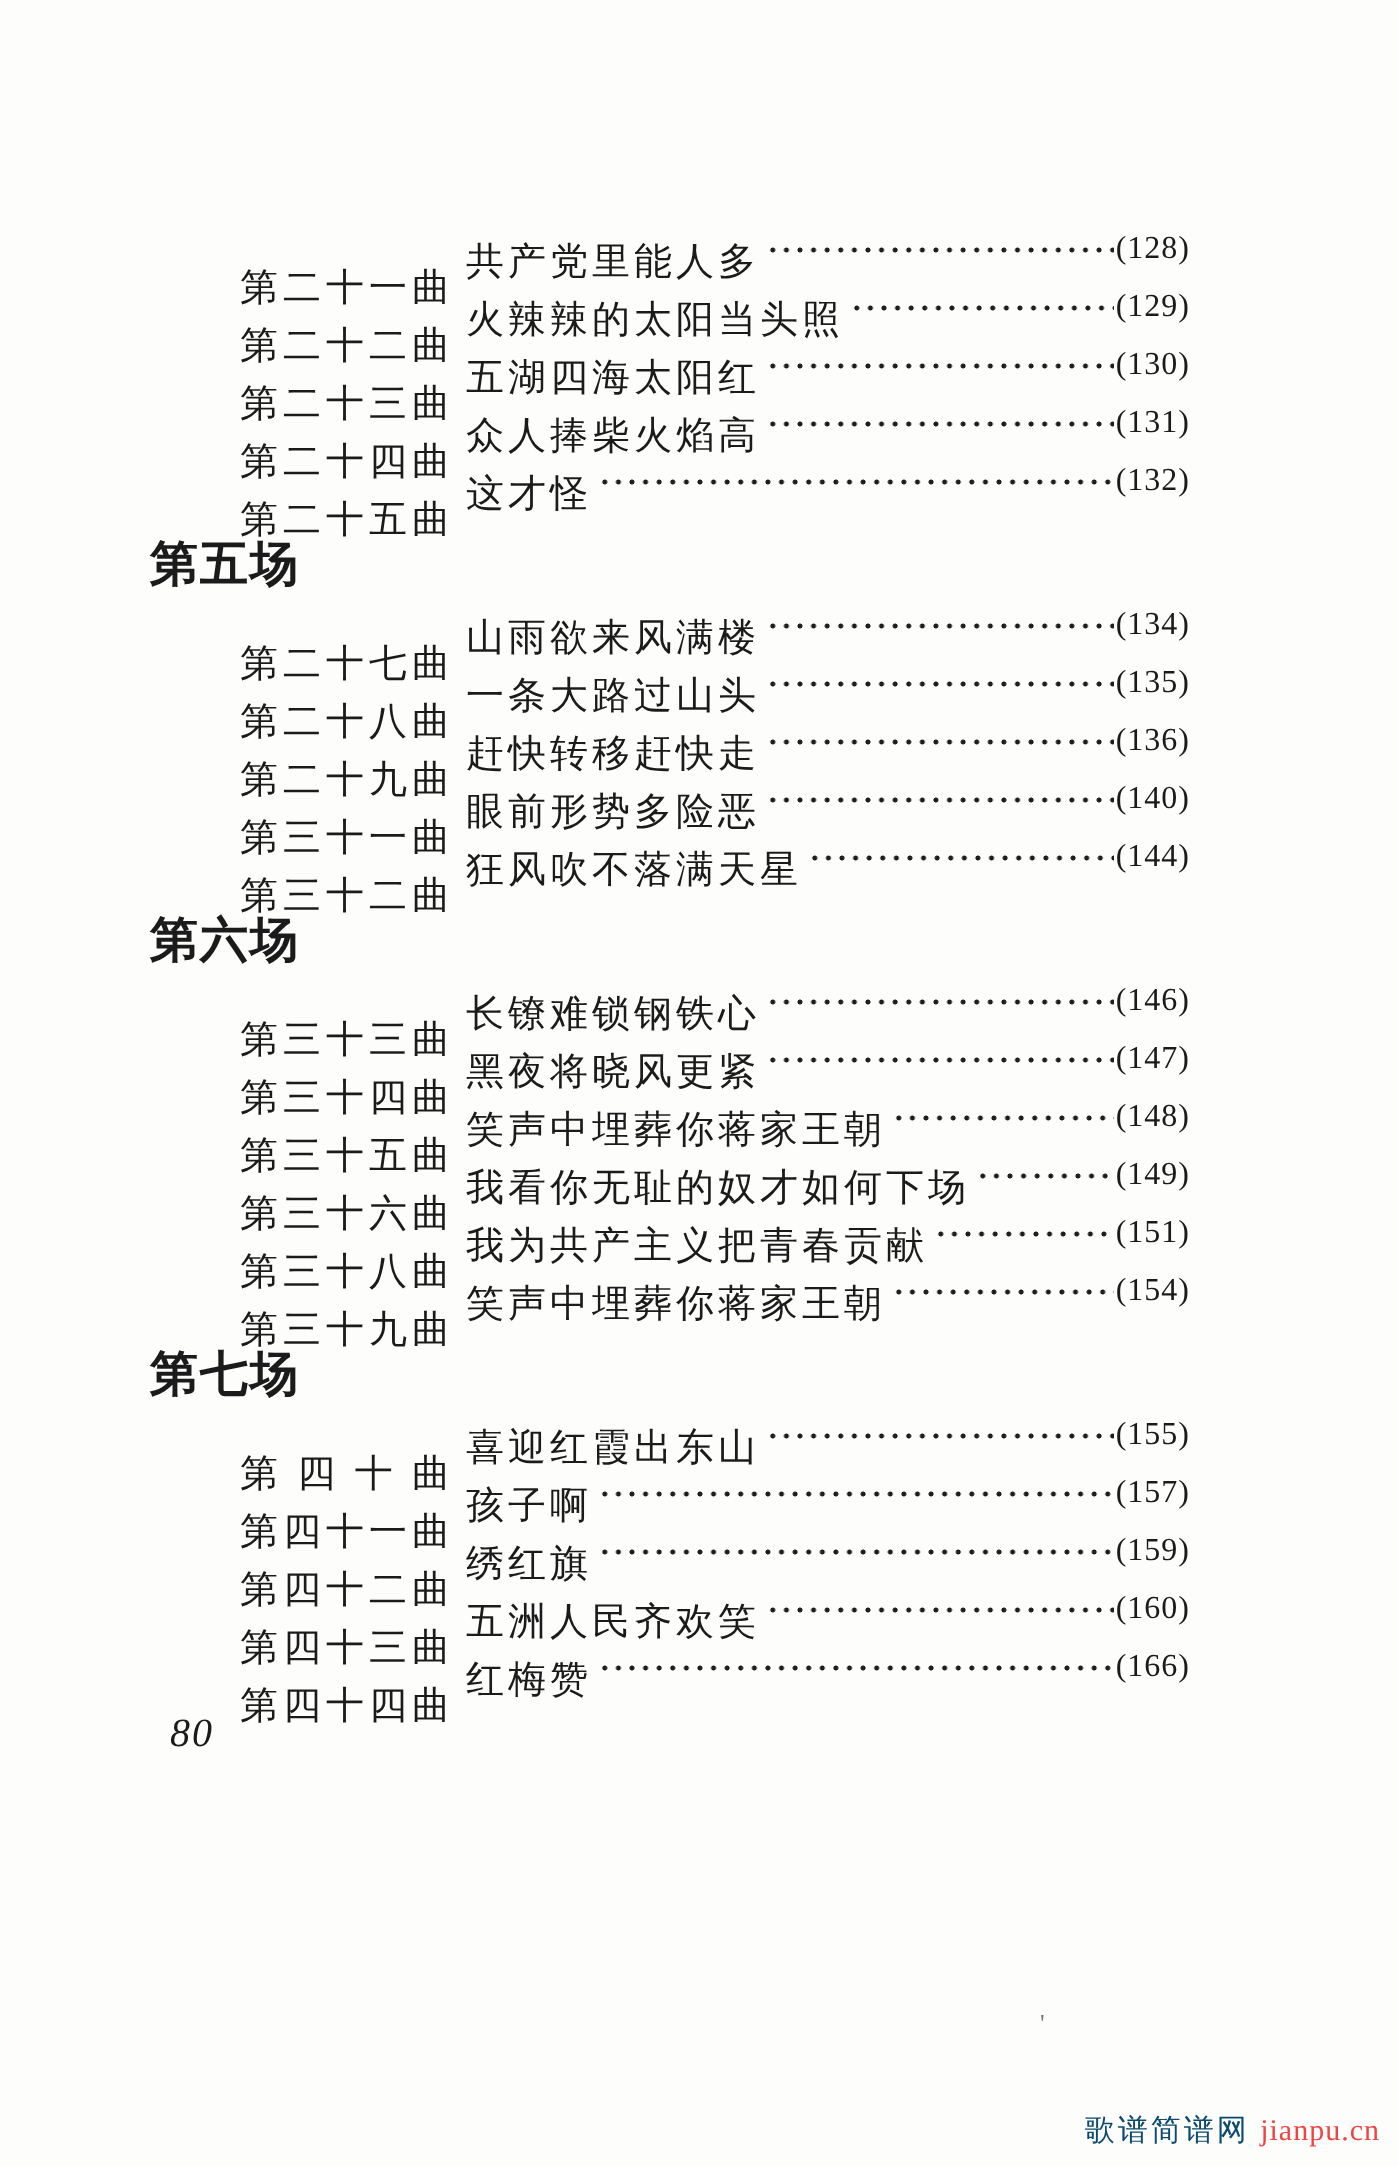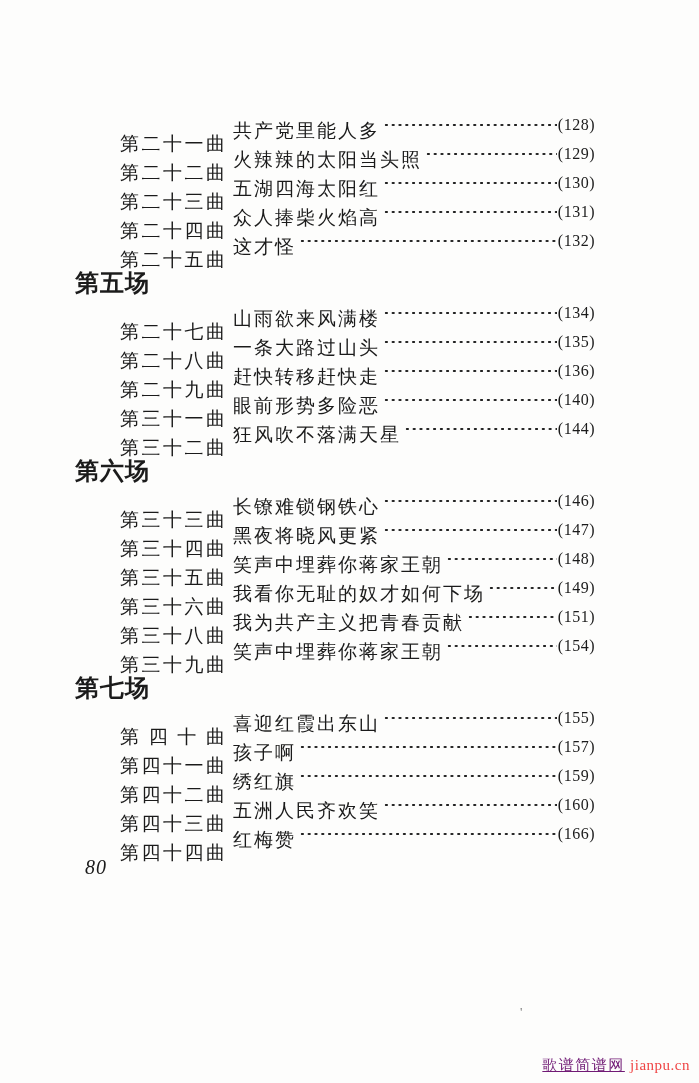--- a/index.html
+++ b/index.html
@@ -262,17 +262,17 @@
   </div>
 </div>
   </section>
 </div>
 
   <div class="page-number">80</div>
 
   <span class="scan-artifact">'</span>
 
   <div class="watermark">
-    <span class="wm-name" style="color: #701a75; text-decoration: underline;">歌谱简谱网</span>
+    <span class="wm-name" style="color: #0c4a6e;">歌谱简谱网</span>
     <span class="wm-url" style="color: #ef4444;">jianpu.cn</span>
   </div>
 
 </div>
 
 </body></html>

